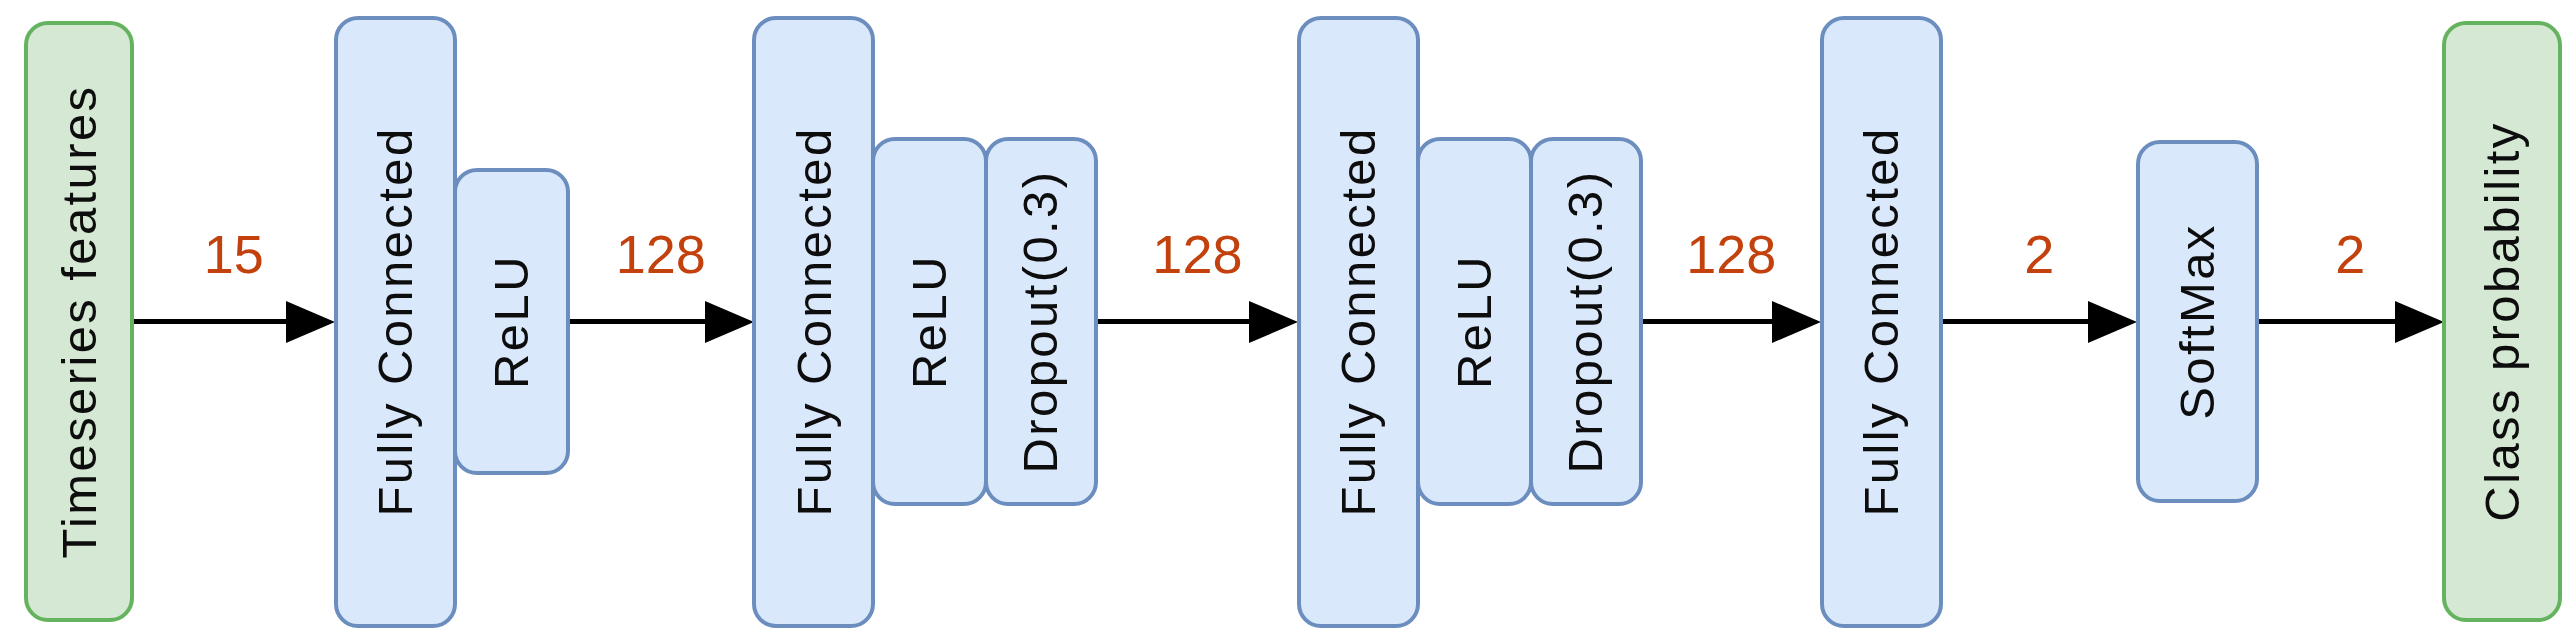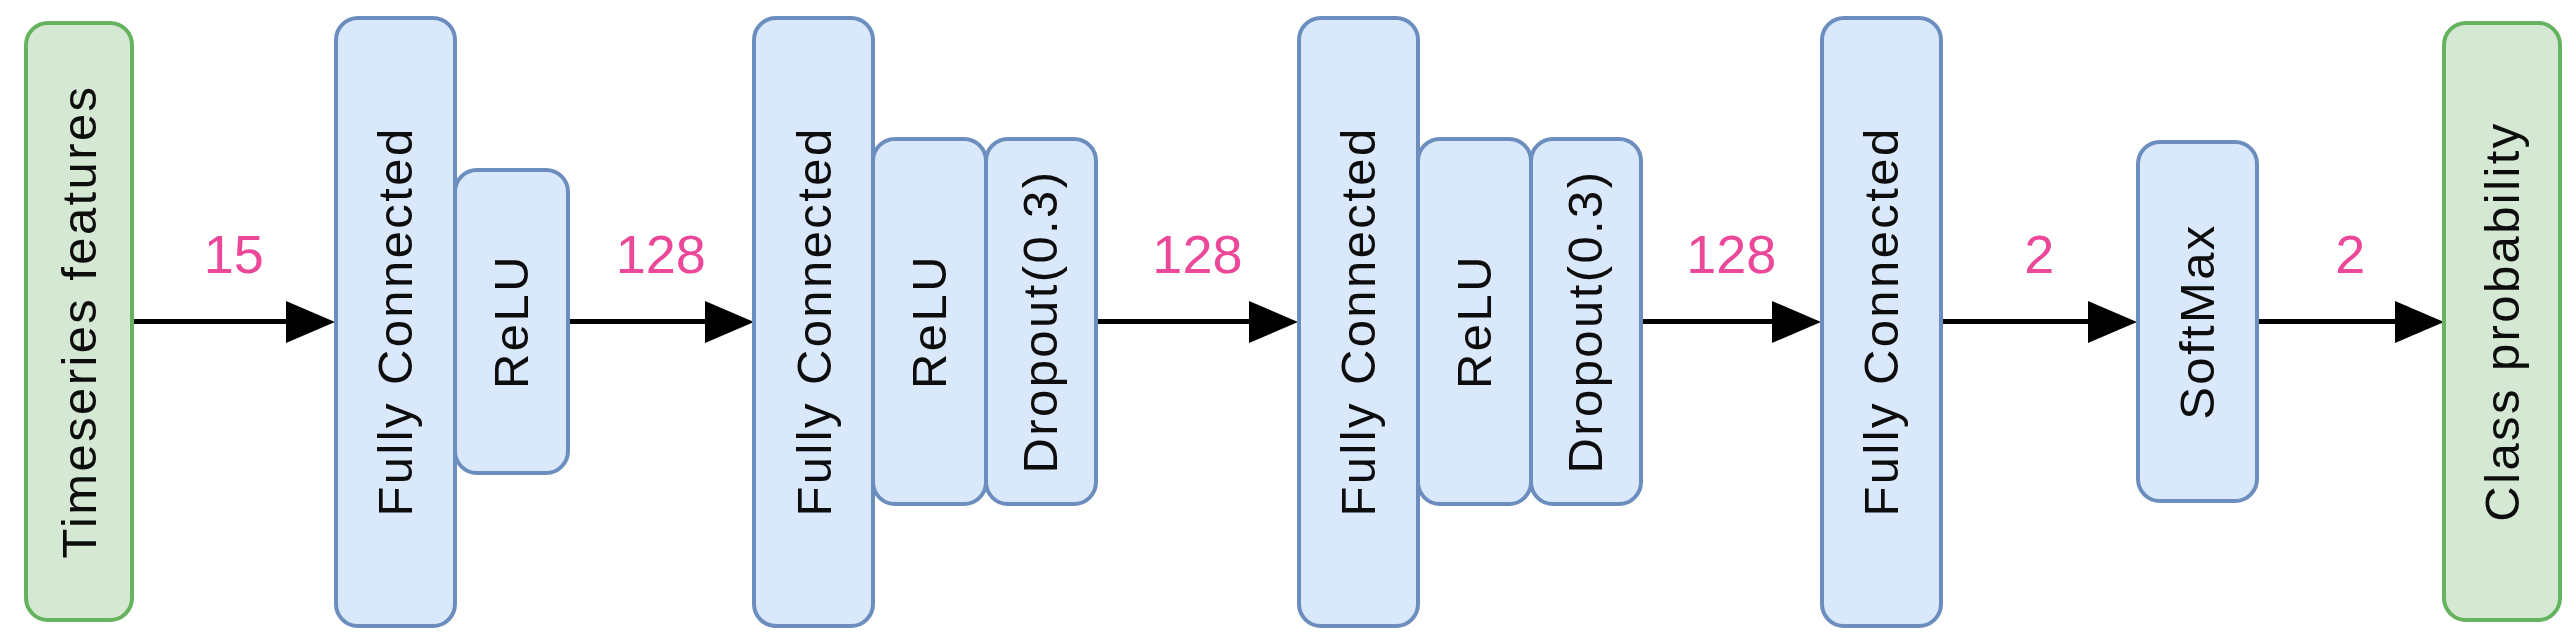--- a/index.html
+++ b/index.html
@@ -56,21 +56,21 @@
   .arrow .head {
     position:absolute; right:-1.6px; top:50%; margin-top:-21px;
     width:0; height:0;
     border-top:21px solid transparent;
     border-bottom:21px solid transparent;
     border-left:49px solid #000;
   }
   .arrow .lbl {
     position:absolute; left:50%; transform:translateX(-50%);
     bottom:calc(50% + 41px);
-    font-size:54px; color:#ec4899; line-height:1;
+    font-size:54px; color:#c2410c; line-height:1;
   }
 </style>
 </head>
 <body>
 
 <div class="canvas">
 
   <div class="box green w-green1 h-green">
     <span class="vtext">Timeseries features</span>
   </div>

